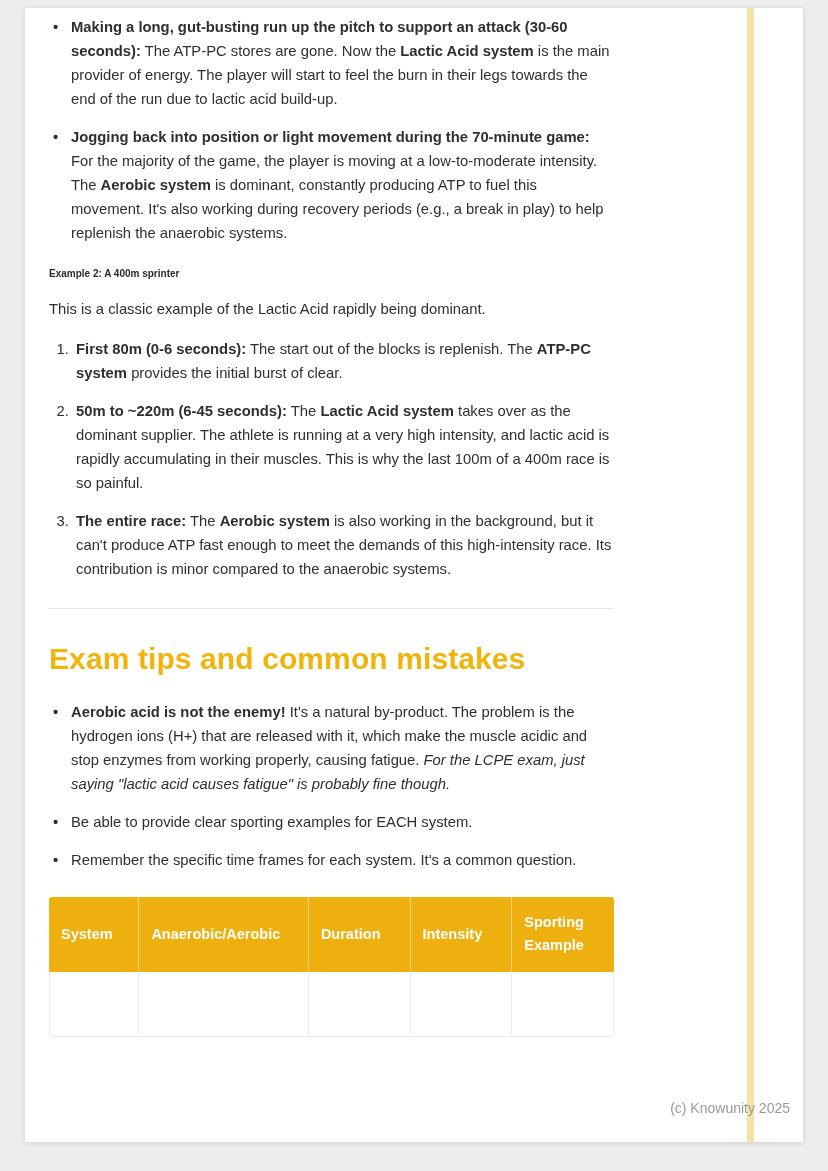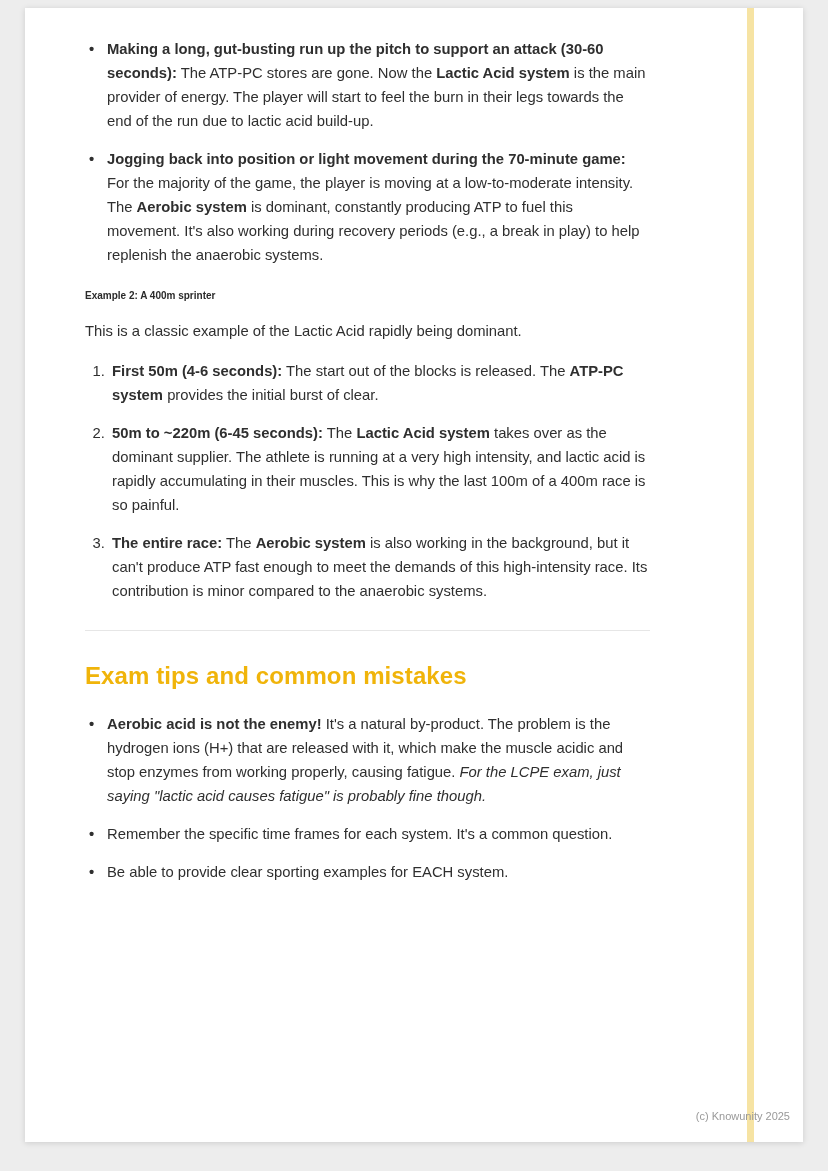--- a/index.html
+++ b/index.html
@@ -20,22 +20,22 @@
   }
   .stripe {
     position: absolute;
     left: 722px; top: 0;
     width: 7px; height: 100%;
     background: var(--stripe, #f6e3a3);
   }
   .content {
     position: relative;
     width: 565px;
-    margin-left: 60px;
-    padding-top: 30px;
+    margin-left: 24px;
+    padding-top: 8px;
     color: #2f2f2f;
     font-size: 14.8px;
     line-height: 1.62;
   }
   ul.bullets { list-style: none; margin: 0; padding: 0; }
   ul.bullets li { position: relative; padding-left: 22px; margin-bottom: 14px; }
   ul.bullets li::before {
     content: "\2022";
     position: absolute; left: 4px; top: 0;
     font-weight: 700; color: #2f2f2f;
@@ -48,21 +48,21 @@
   p.intro { margin: 0 0 16px; }
   ol.steps { margin: 0; padding-left: 24px; }
   ol.steps li { margin-bottom: 14px; padding-left: 3px; }
   hr.divider {
     border: none;
     border-top: 1px solid #e6e6e6;
     margin: 26px 0 26px;
   }
   h2.accent-heading {
     color: var(--accent, #f0b40a);
-    font-size: 24px;
+    font-size: 30px;
     font-weight: 700;
     margin: 0 0 18px;
     letter-spacing: 0.1px;
   }
   strong { font-weight: 700; }
   em { font-style: italic; }
   table.systems {
     width: 565px;
     border-collapse: separate;
     border-spacing: 0;
@@ -85,56 +85,75 @@
   table.systems tbody td {
     background: #ffffff;
     border-right: 1px solid #ececec;
     border-bottom: 1px solid #ececec;
     height: 62px;
   }
   table.systems tbody td:first-child { border-left: 1px solid #ececec; }
   .watermark {
     position: absolute;
     right: 38px; top: 1100px;
-    font-size: 11px;
+    font-size: 14px;
     color: #999999;
     z-index: 5;
-    margin-top: 10px;
   }
 </style>
 </head>
 <body>
 
 <div class="page">
   <div class="stripe"></div>
 
   <div class="content">
 
     <ul class="bullets">
       <li><strong>Making a long, gut-busting run up the pitch to support an attack (30-60 seconds):</strong><span> The ATP-PC stores are gone. Now the </span><strong>Lactic Acid system</strong><span> is the main provider of energy. The player will start to feel the burn in their legs towards the end of the run due to lactic acid build-up.</span></li>
       <li><strong>Jogging back into position or light movement during the 70-minute game:</strong><span> For the majority of the game, the player is moving at a low-to-moderate intensity. The </span><strong>Aerobic system</strong><span> is dominant, constantly producing ATP to fuel this movement. It's also working during recovery periods (e.g., a break in play) to help replenish the anaerobic systems.</span></li>
     </ul>
 
     <h3 class="sub-heading">Example 2: A 400m sprinter</h3>
 
     <p class="intro">This is a classic example of the Lactic Acid rapidly being dominant.</p>
 
     <ol class="steps">
-      <li><strong>First 50m (4-6 seconds):</strong><span> The start out of the blocks is released. The </span><strong>ATP-PC system</strong><span> provides the initial burst of clear.</span></li>
+      <li><strong>First 80m (0-6 seconds):</strong><span> The start out of the blocks is replenish. The </span><strong>ATP-PC system</strong><span> provides the initial burst of clear.</span></li>
       <li><strong>50m to ~220m (6-45 seconds):</strong><span> The </span><strong>Lactic Acid system</strong><span> takes over as the dominant supplier. The athlete is running at a very high intensity, and lactic acid is rapidly accumulating in their muscles. This is why the last 100m of a 400m race is so painful.</span></li>
       <li><strong>The entire race:</strong><span> The </span><strong>Aerobic system</strong><span> is also working in the background, but it can't produce ATP fast enough to meet the demands of this high-intensity race. Its contribution is minor compared to the anaerobic systems.</span></li>
     </ol>
 
     <hr class="divider">
 
     <h2 class="accent-heading">Exam tips and common mistakes</h2>
 
     <ul class="bullets">
       <li><strong>Aerobic acid is not the enemy!</strong><span> It's a natural by-product. The problem is the hydrogen ions (H+) that are released with it, which make the muscle acidic and stop enzymes from working properly, causing fatigue. </span><em>For the LCPE exam, just saying "lactic acid causes fatigue" is probably fine though.</em></li>
+      <li><span>Be able to provide clear sporting examples for EACH system.</span></li>
       <li><span>Remember the specific time frames for each system. It's a common question.</span></li>
-      <li><span>Be able to provide clear sporting examples for EACH system.</span></li>
     </ul>
 
+    <table class="systems">
+      <thead>
+        <tr>
+          <th style="width:16%">System</th>
+          <th style="width:30%">Anaerobic/Aerobic</th>
+          <th style="width:18%">Duration</th>
+          <th style="width:18%">Intensity</th>
+          <th style="width:18%">Sporting Example</th>
+        </tr>
+      </thead>
+      <tbody>
+        <tr>
+          <td></td>
+          <td></td>
+          <td></td>
+          <td></td>
+          <td></td>
+        </tr>
+      </tbody>
+    </table>
 
   </div>
 </div>
 
 <div class="watermark">(c) Knowunity 2025</div>
 
 </body></html>

